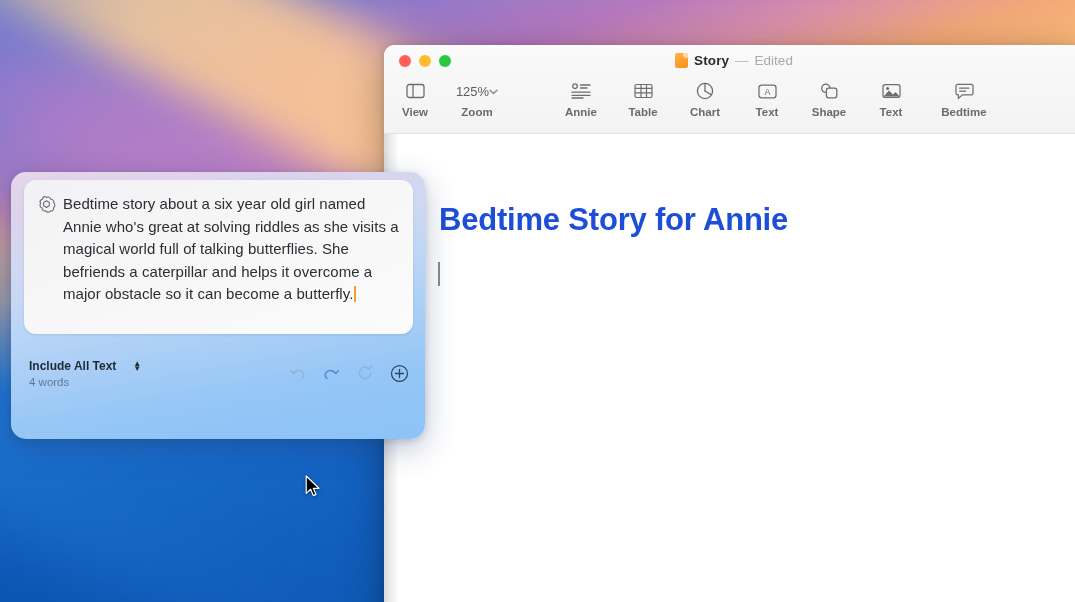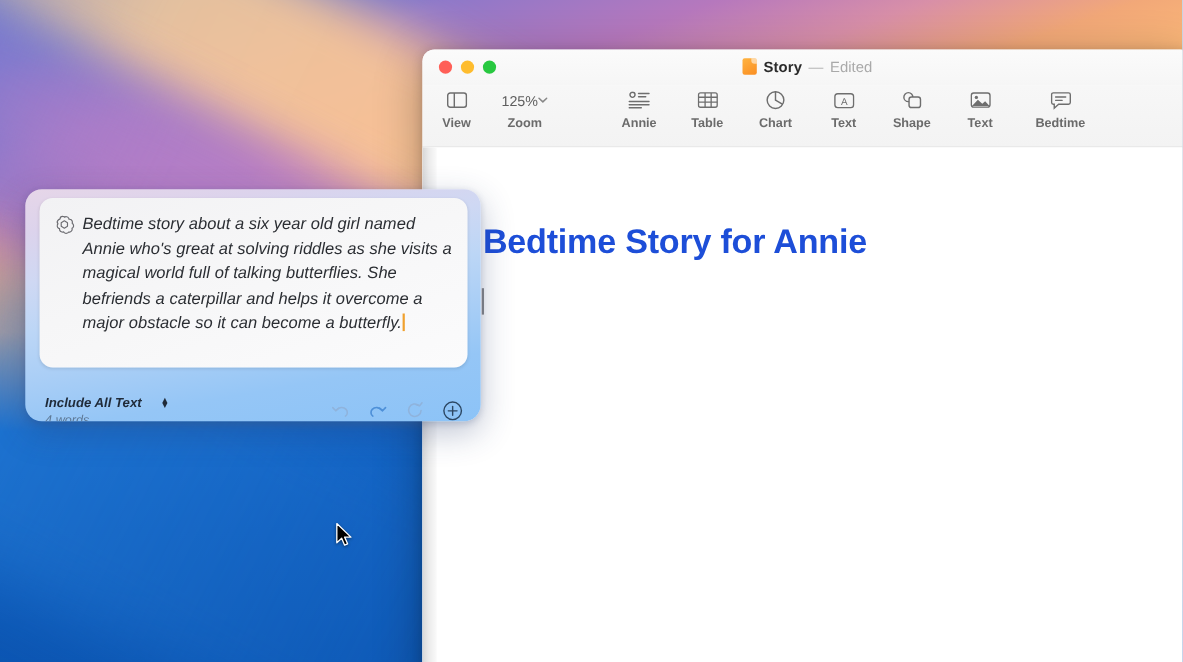--- a/index.html
+++ b/index.html
@@ -222,36 +222,35 @@
   .doc-left-edge {
     position: absolute;
     left: 0; top: 0; bottom: 0;
     width: 13px;
     background: linear-gradient(90deg, #d7d7d7 0%, #ebebeb 45%, #fafafa 100%);
   }
 
   
   .gpt-panel {
     position: absolute;
-    left: 23px;
+    left: 11px;
     top: 172px;
     width: 414px;
-    height: 211px;
+    height: 267px;
     border-radius: 15px;
     background: linear-gradient(170deg,
       #e6d6e8 0%,
       #dcd3ec 14%,
       #cfd8f3 30%,
       #bcd6f6 46%,
       #a9cef6 62%,
       #95c6f6 78%,
       #8cc3f7 100%);
     box-shadow: 0 10px 30px rgba(40,60,110,.30), 0 2px 6px rgba(40,60,110,.18);
     overflow: hidden;
-    font-style: italic;
   }
   .gpt-card {
     position: absolute;
     left: 13px;
     top: 8px;
     width: 389px;
     height: 154px;
     border-radius: 12px;
     background: linear-gradient(160deg, #f2f2f4 0%, #f6f6f7 40%, #fbfbfc 100%);
     box-shadow: 0 1px 3px rgba(0,0,0,.10);

